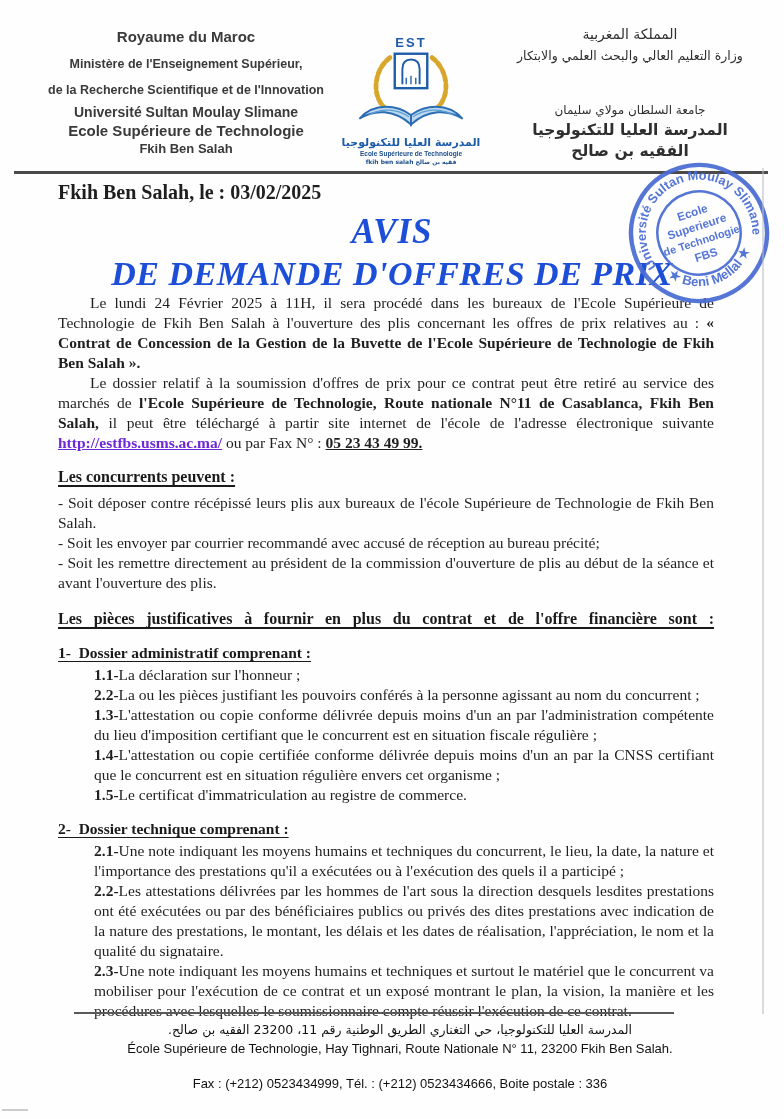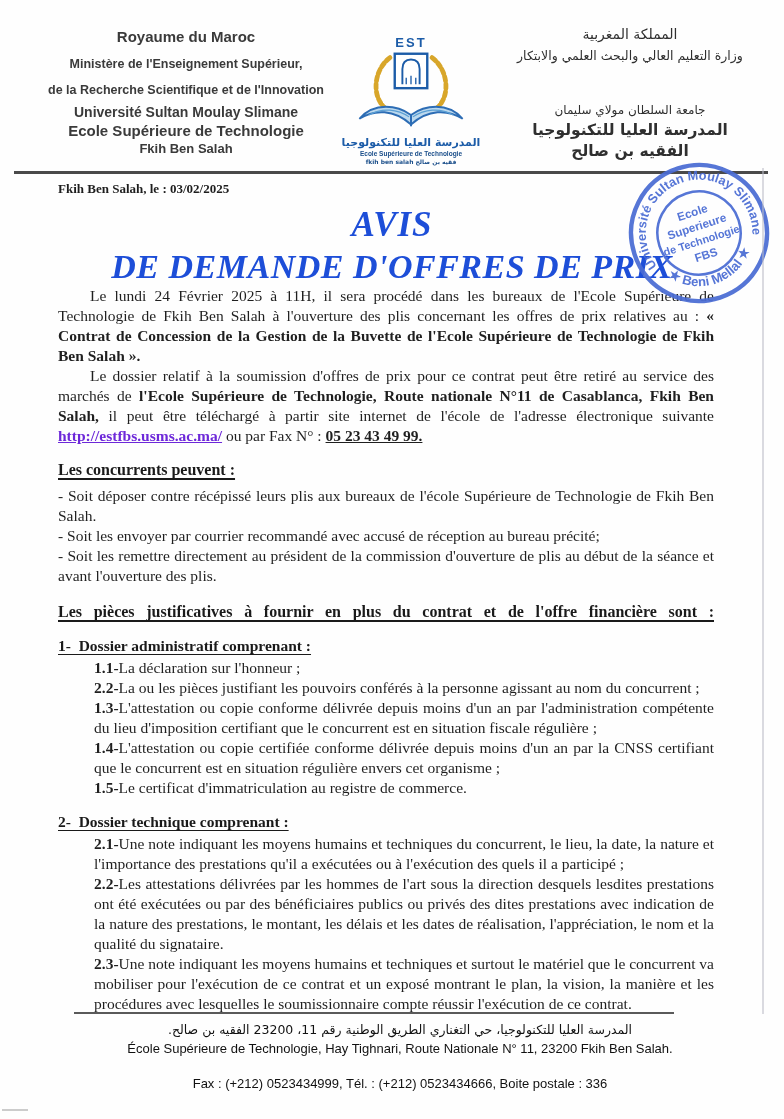--- a/index.html
+++ b/index.html
@@ -64,21 +64,21 @@
   .lh-right .r1{font-size:12.5px;margin-bottom:5px;}
   .lh-right .r2{font-size:12px;margin-bottom:4px;margin-top:40px;}
   .lh-right .r3{font-size:15.5px;font-weight:bold;margin-bottom:3px;}
   .lh-right .r4{font-size:15.5px;font-weight:bold;}
   .lh-rule{
     margin:6px 16px 0 14px;
     border-top:3px solid #4a4a4a;
   }
   .date-line{
     margin:7px 0 0 58px;
-    font-weight:bold;font-size:13px;color:#1e1e1e;
+    font-weight:bold;font-size:20px;color:#1e1e1e;
   }
   
   .title-wrap{text-align:center;margin-top:8px;color:#1d4ed8;}
   .title-1{font-size:35px;font-weight:bold;font-style:italic;letter-spacing:1px;}
   .title-2{font-size:34px;font-weight:bold;font-style:italic;letter-spacing:.5px;margin-top:3px;}
   
   .stamp{
     position:absolute;top:160px;right:12px;
     width:146px;height:146px;
     transform:rotate(-18deg);

